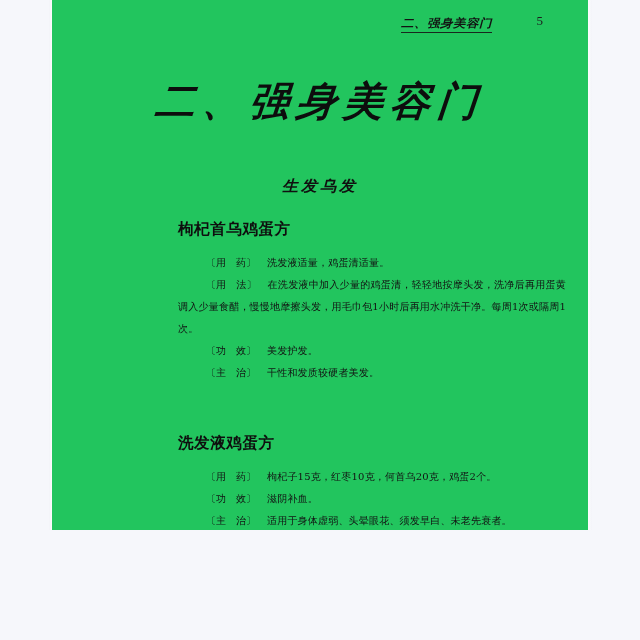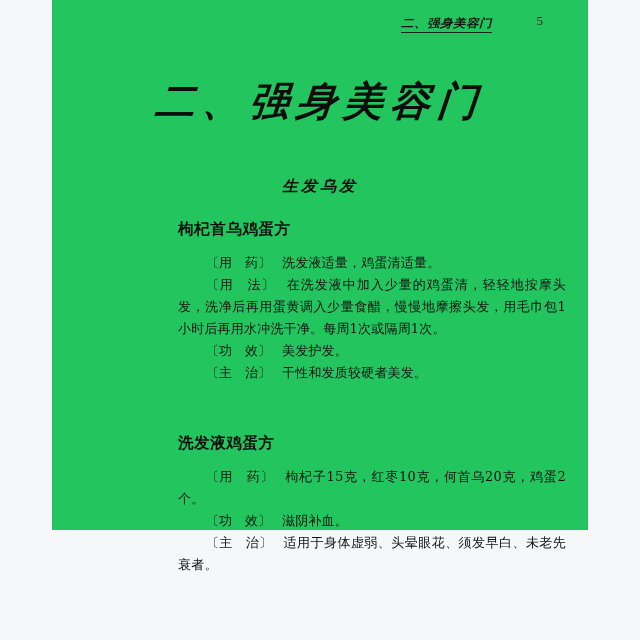--- a/index.html
+++ b/index.html
@@ -126,21 +126,21 @@
     font-family: "DejaVu Sans", "Liberation Sans", sans-serif;
     font-size: 15.5px;
     font-weight: 700;
     letter-spacing: 0.6px;
     color: #0e0e0e;
     margin: 0;
   }
 
   .para {
     font-family: "DejaVu Serif", "Liberation Serif", serif;
-    font-size: 13px;
+    font-size: 10px;
     line-height: 22px;
     color: #121212;
     margin: 0;
     text-indent: 28px;
     text-align: justify;
     letter-spacing: 0.2px;
     word-break: break-all;
   }
   .para .lbl {
     font-family: "DejaVu Serif", "Liberation Serif", serif;

